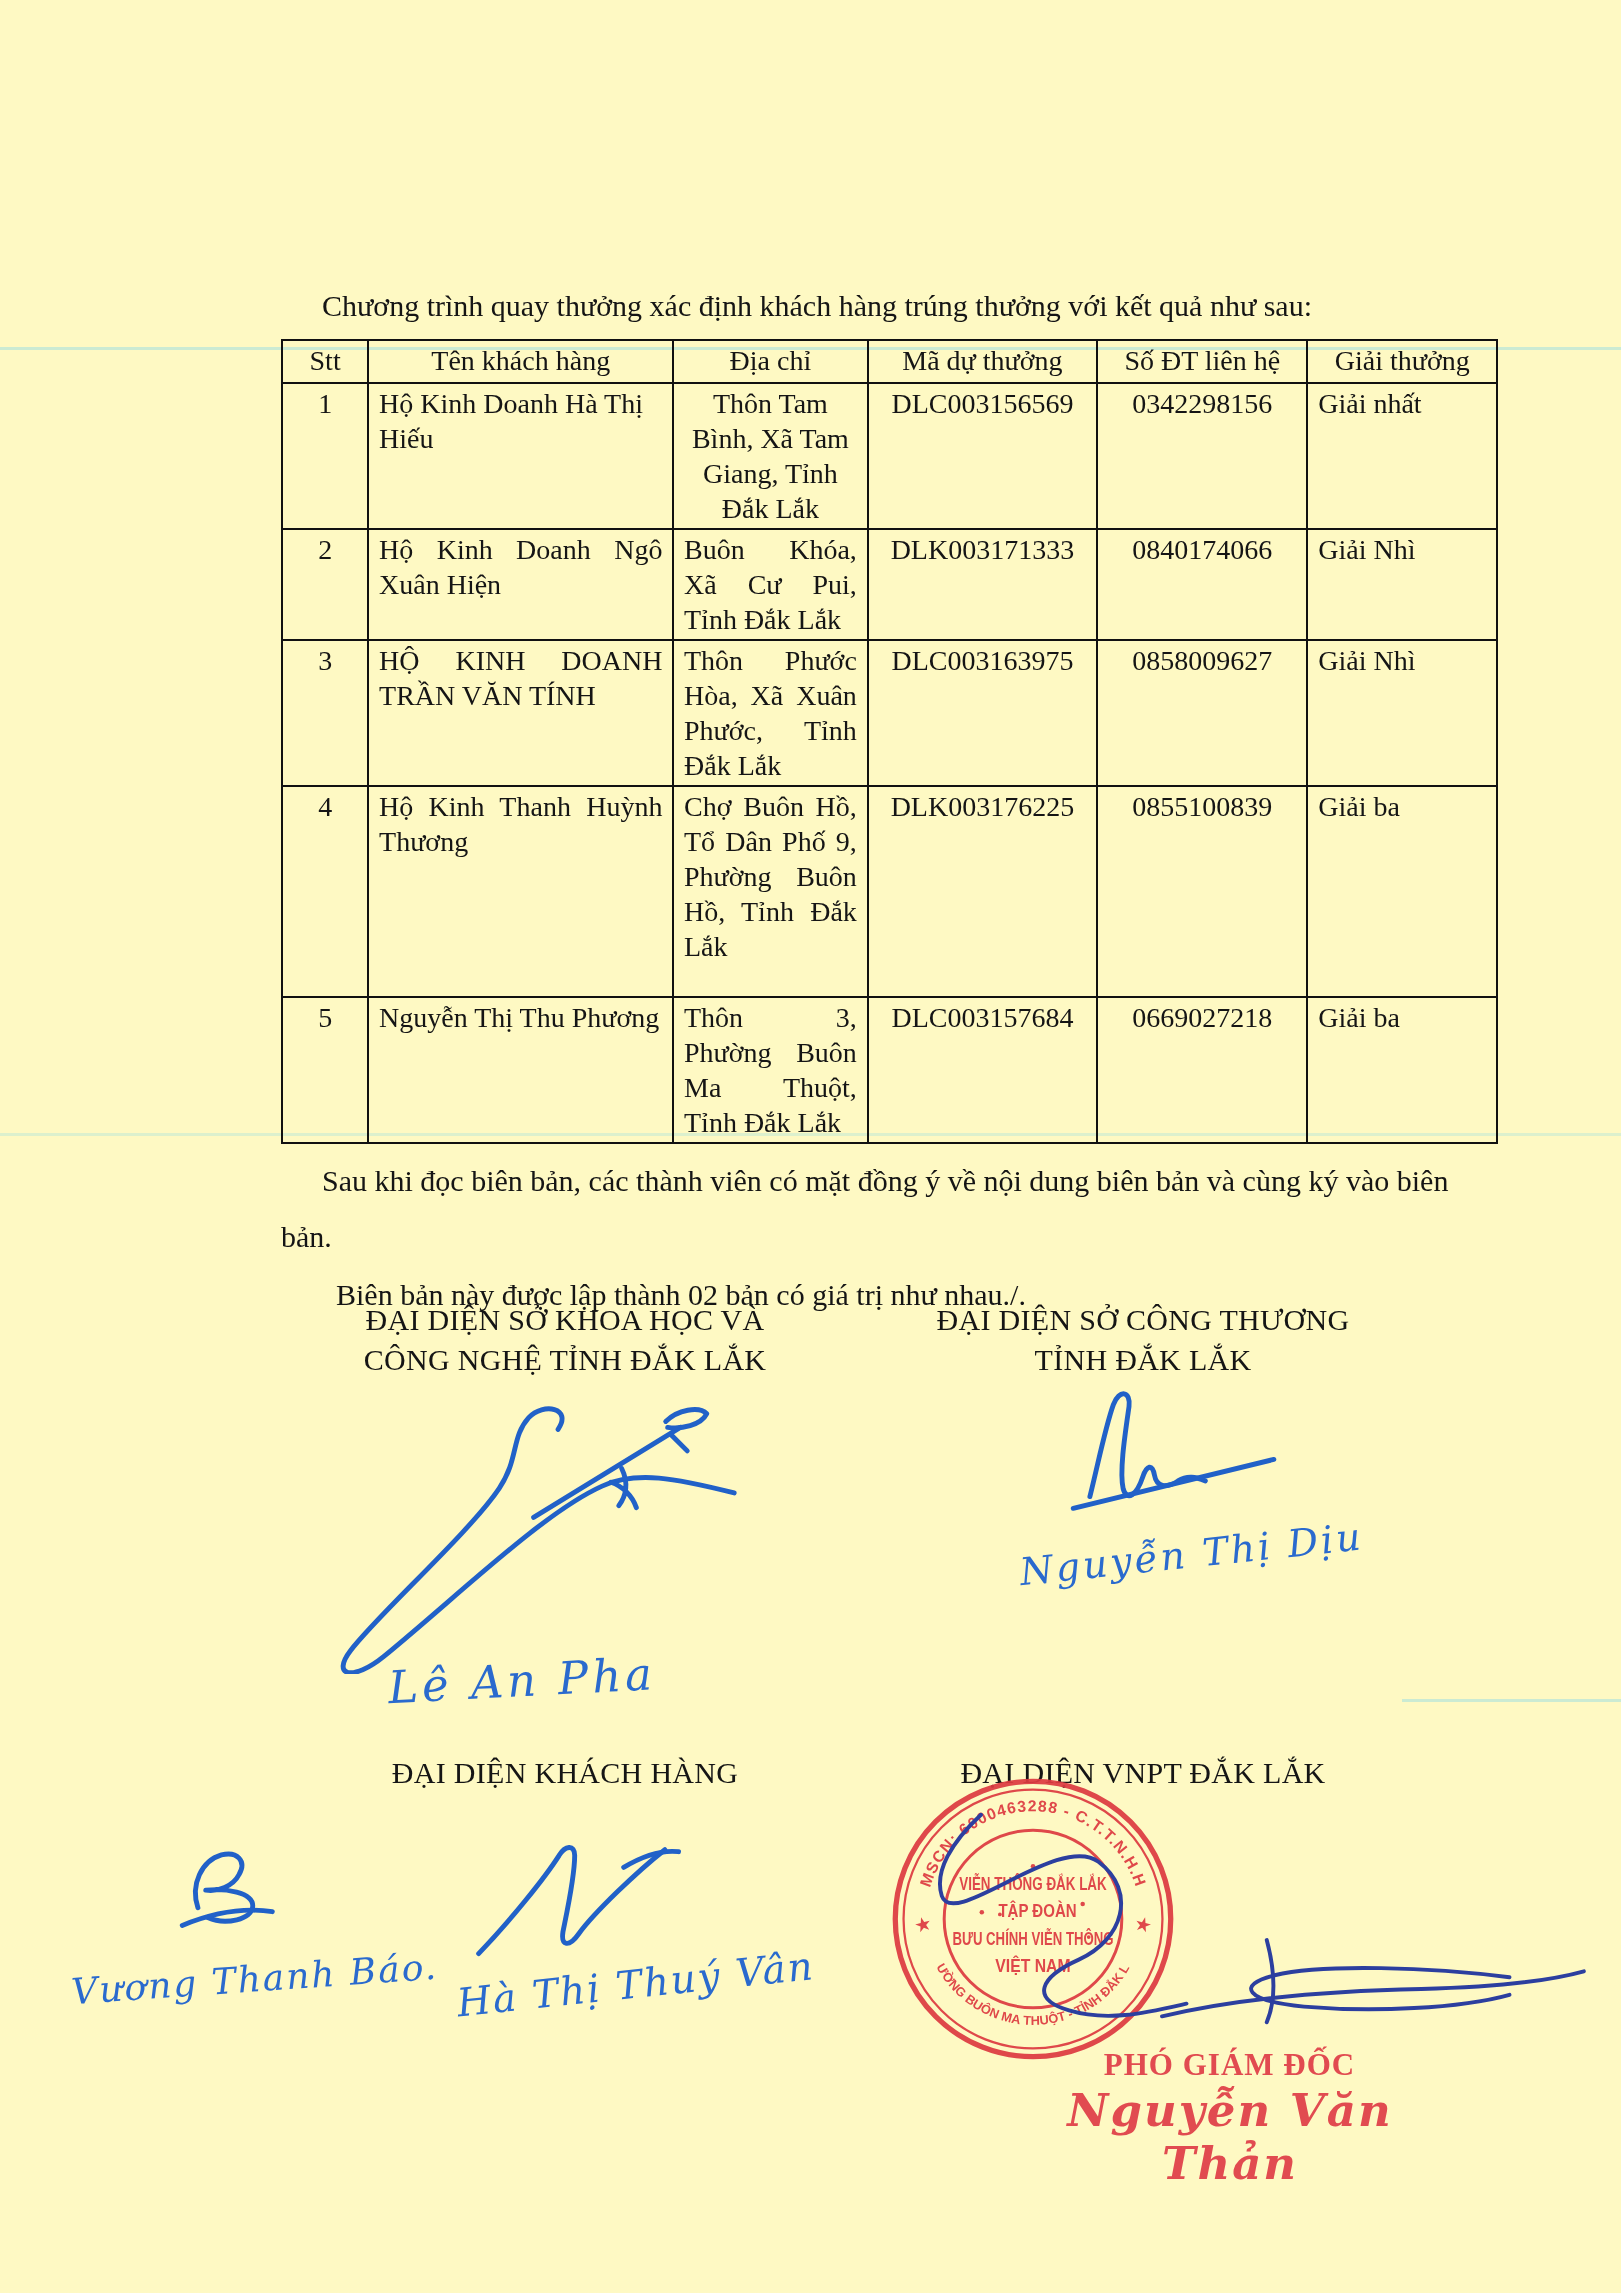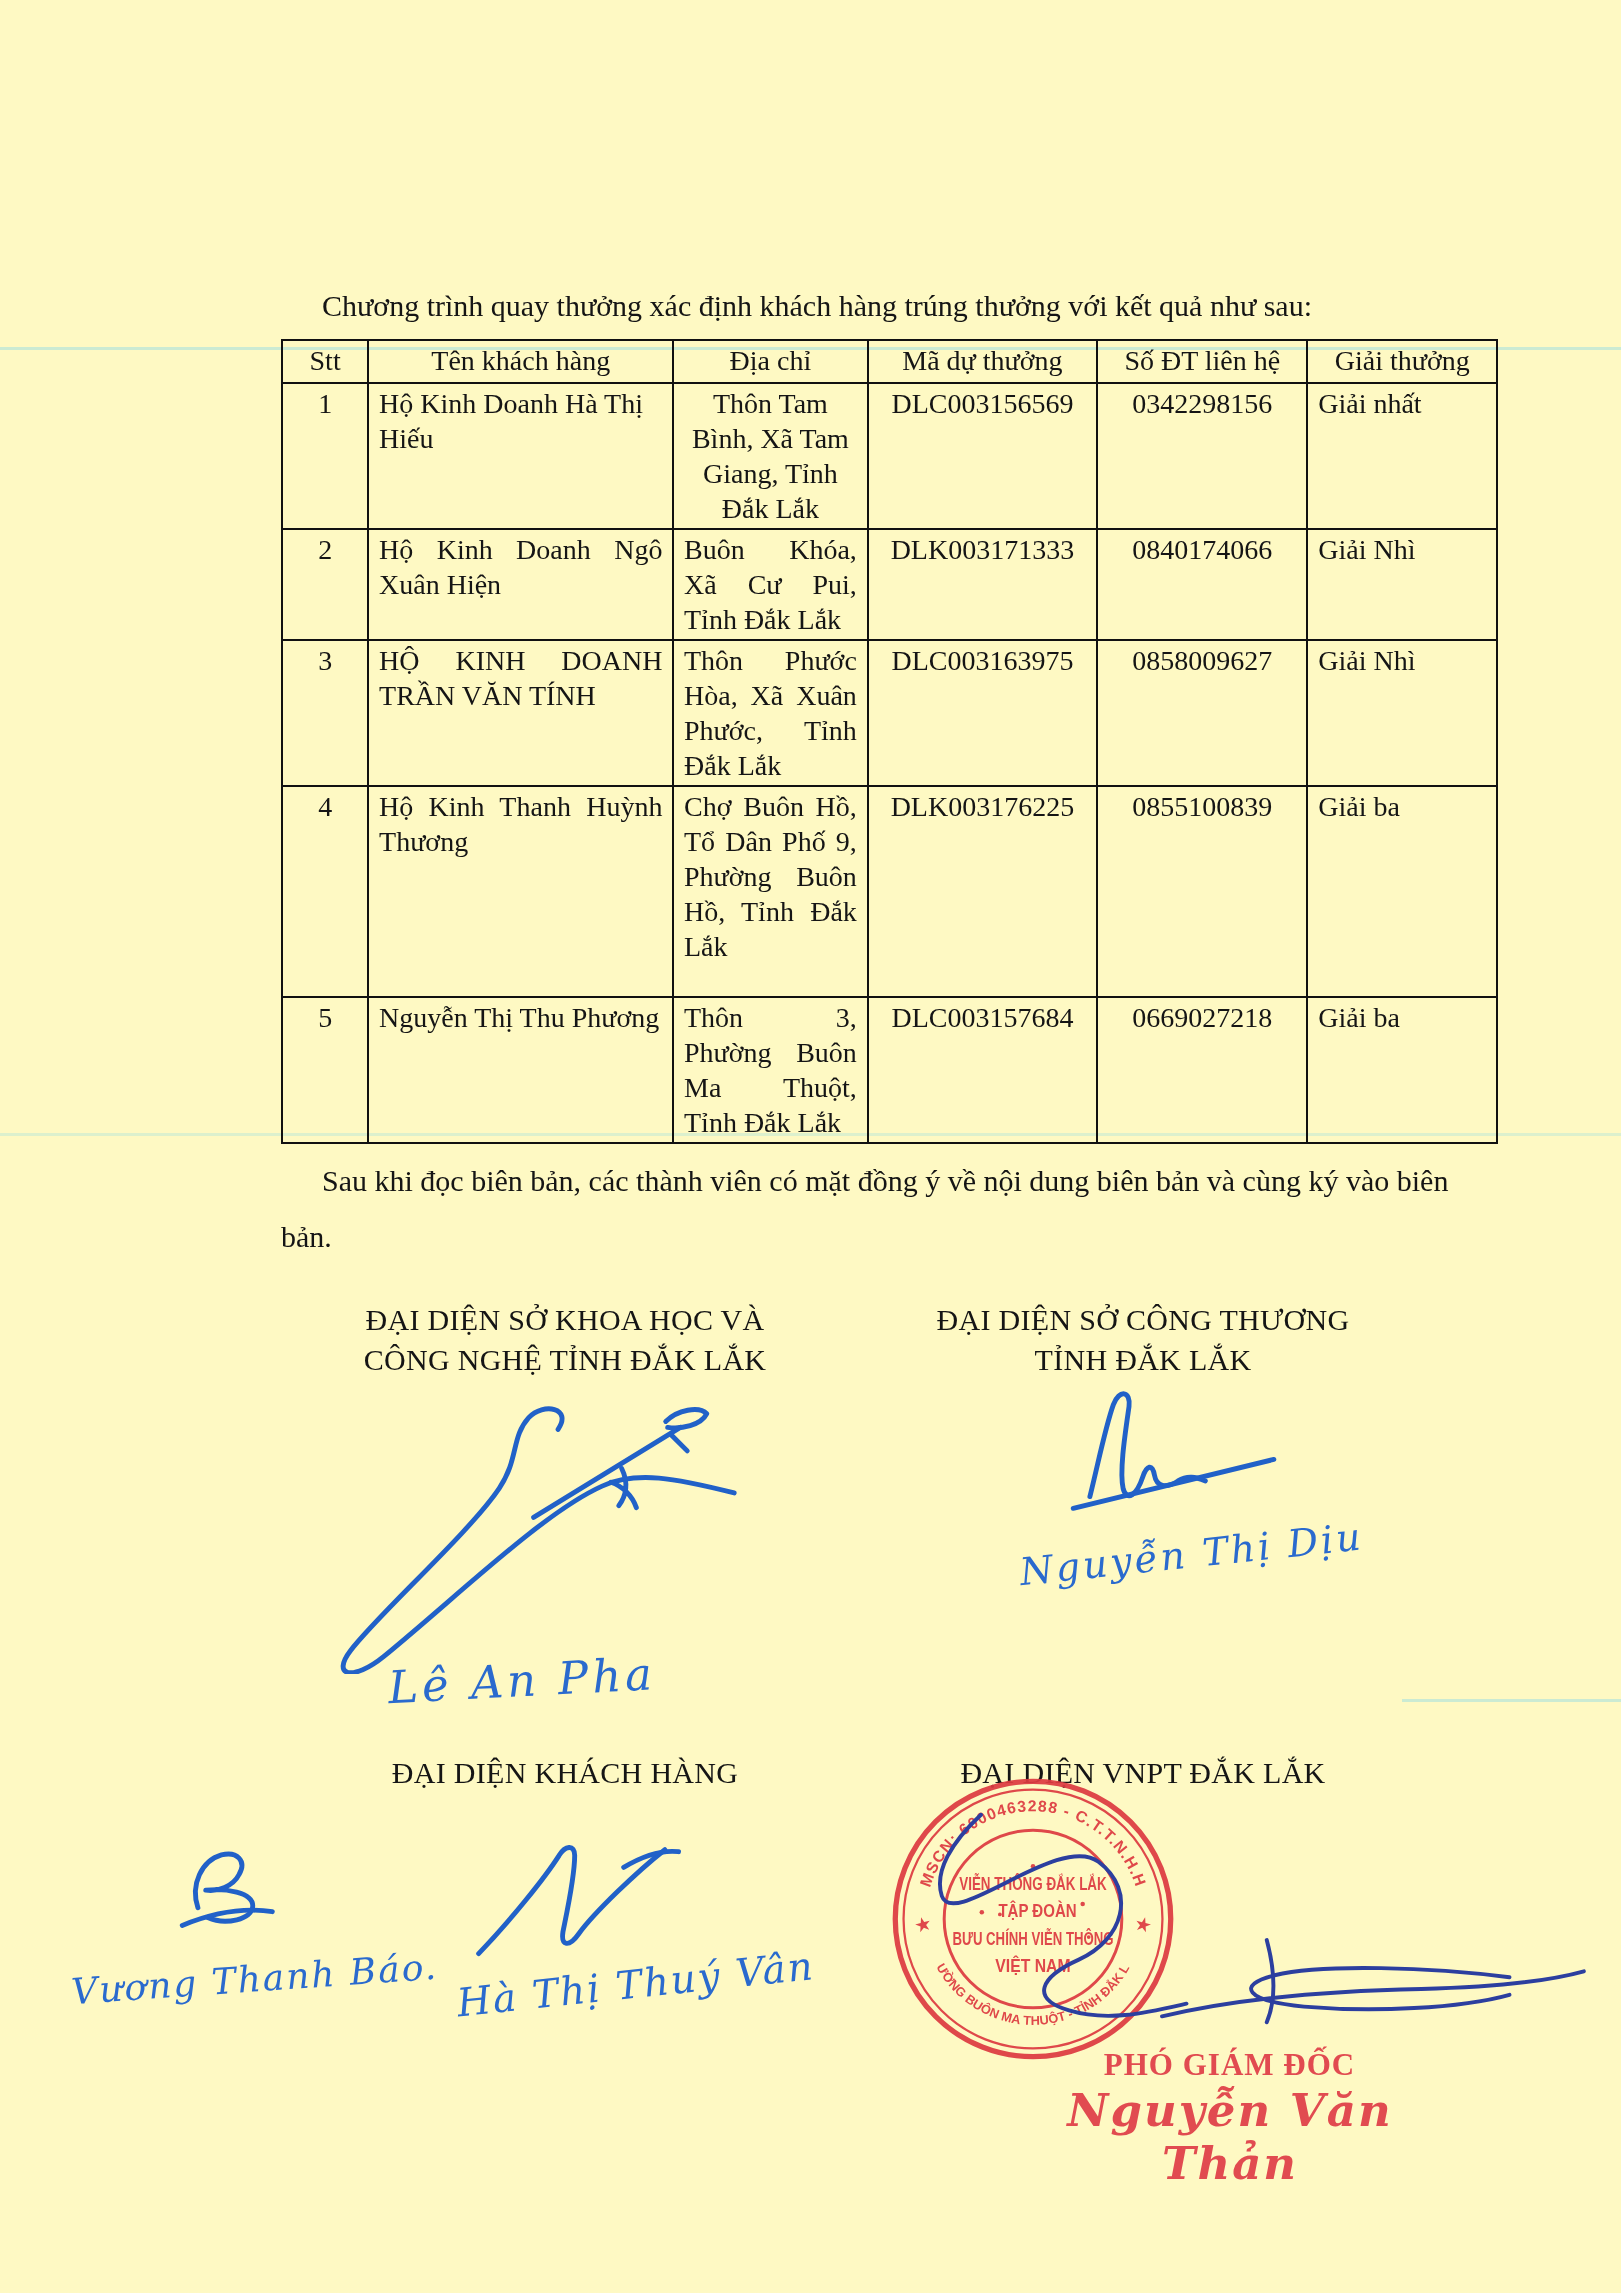--- a/index.html
+++ b/index.html
@@ -170,20 +170,21 @@
           <td class="c-name">Nguyễn Thị Thu Phương</td>
           <td class="c-addr">Thôn 3, Phường Buôn Ma Thuột, Tỉnh Đắk Lắk</td>
           <td class="c-code">DLC003157684</td>
           <td class="c-phone">0669027218</td>
           <td class="c-prize">Giải ba</td>
         </tr>
       </tbody>
     </table>
 
     <p class="close-para">Sau khi đọc biên bản, các thành viên có mặt đồng ý về nội dung biên bản và cùng ký vào biên bản.</p>
+    <p class="close-para second">Biên bản này được lập thành 02 bản có giá trị như nhau./.</p>
   </div>
 
   <div class="sig-head science">
     <span>ĐẠI DIỆN SỞ KHOA HỌC VÀ</span>
     <span>CÔNG NGHỆ TỈNH ĐẮK LẮK</span>
   </div>
   <div class="sig-head industry">
     <span>ĐẠI DIỆN SỞ CÔNG THƯƠNG</span>
     <span>TỈNH ĐẮK LẮK</span>
   </div>

